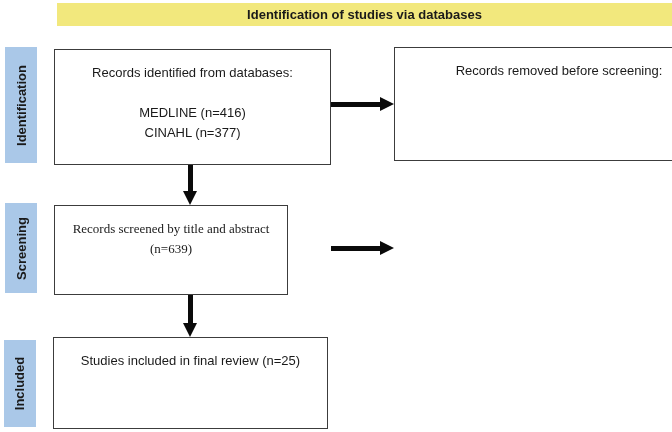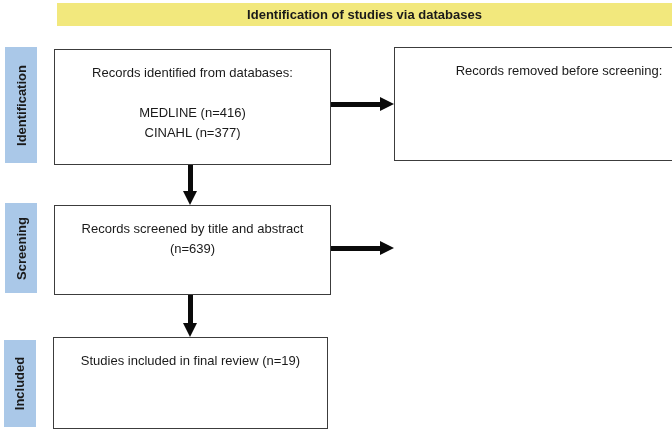--- a/index.html
+++ b/index.html
@@ -34,21 +34,21 @@
   .stage.screening{left:5px;top:203px;height:90px;}
   .stage.included{left:4px;top:340px;height:87px;}
   .box{
     position:absolute;background:#ffffff;
     border:1.5px solid var(--box-border);
     box-sizing:border-box;
     padding:13px 12px;font-size:13px;line-height:20px;
   }
   .box-identified{left:54px;top:49px;width:277px;height:116px;}
   .box-removed{left:394px;top:47px;width:330px;height:114px;}
-  .box-screened{left:54px;top:205px;width:277px;height:90px;}
+  .box-screened{left:54px;top:205px;width:234px;height:90px;font-family:Liberation Serif, serif;}
   .box-excluded{left:394px;top:203px;width:273px;height:94px;}
   .box-included{left:53px;top:337px;width:275px;height:92px;}
   .blank-line{height:20px;}
   .arrow-shaft-v{position:absolute;width:5px;background:var(--arrow);}
   .arrow-shaft-h{position:absolute;height:5px;background:var(--arrow);}
   .arrow-head-down{
     position:absolute;width:0;height:0;
     border-left:7px solid transparent;border-right:7px solid transparent;
     border-top:14px solid var(--arrow);
   }
@@ -88,21 +88,21 @@
     <div>Records removed before screening:</div>
     <div class="blank-line"></div>
   </div>
 
   <div class="box box-screened">
     <div>Records screened by title and abstract (n=639)</div>
   </div>
 
 
   <div class="box box-included">
-    <div>Studies included in final review (n=19)</div>
+    <div>Studies included in final review (n=25)</div>
   </div>
 
   <div>
     <div class="arrow-shaft-v" style="left:188px;top:165px;height:26px;"></div>
     <div class="arrow-head-down" style="left:183px;top:191px;"></div>
   </div>
 
   <div>
     <div class="arrow-shaft-h" style="left:331px;top:102px;width:49px;"></div>
     <div class="arrow-head-right" style="left:380px;top:97px;"></div>

